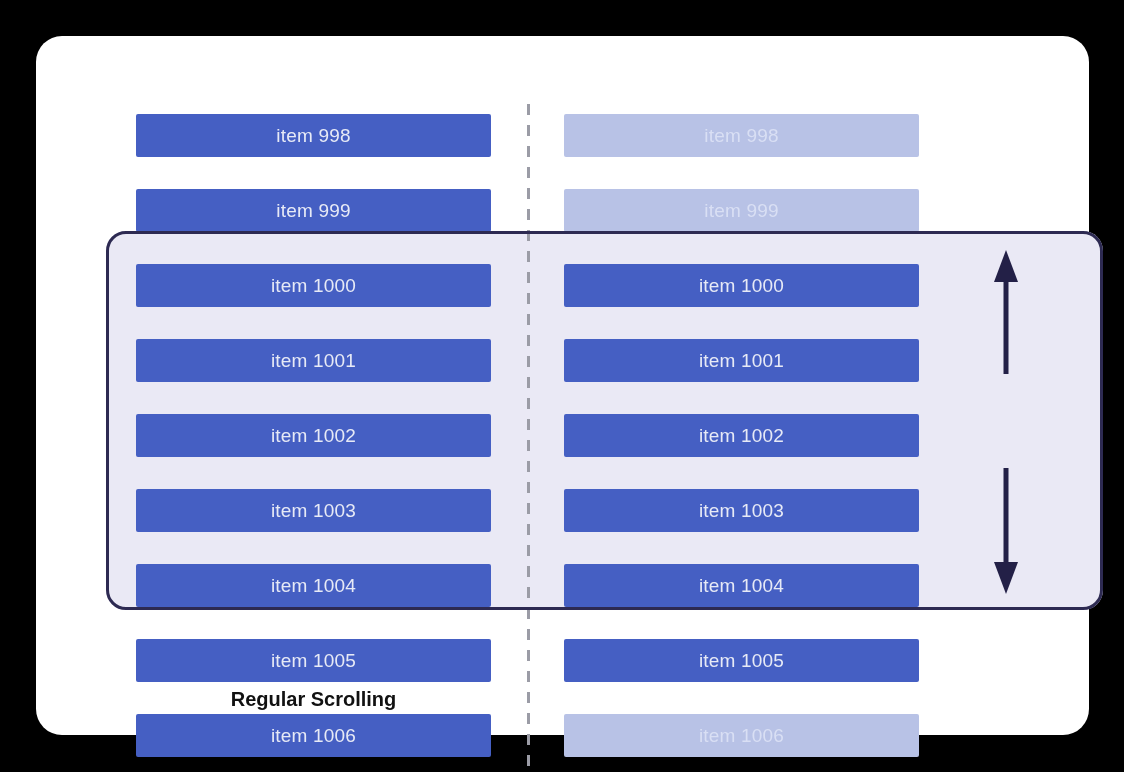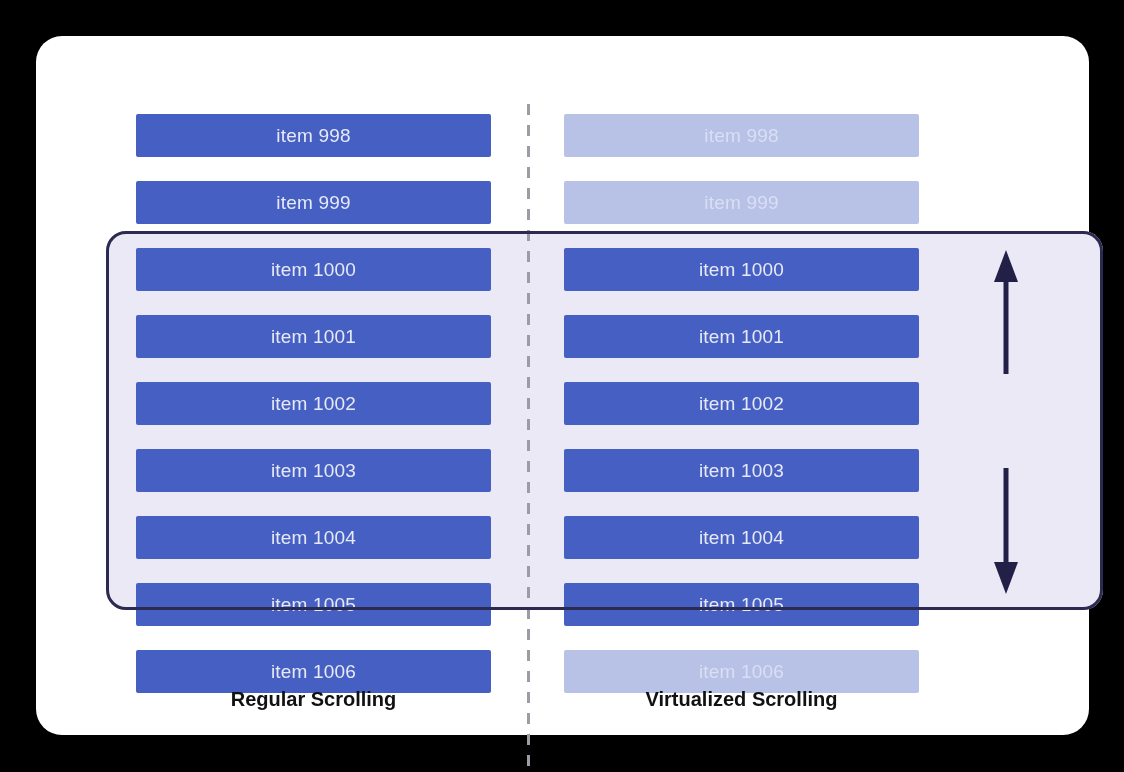--- a/index.html
+++ b/index.html
@@ -65,21 +65,21 @@
   .column {
     position: absolute;
     top: 78px;
     width: 355px;
     z-index: 3;
   }
   .column-left  { left: 100px; }
   .column-right { left: 528px; }
   .bar {
     height: 43px;
-    margin-bottom: 24px;
+    margin-bottom: 32px;
     background: var(--bar, #455fc3);
     color: var(--bar-text, #e7eaf6);
     border-radius: 2px;
     display: flex;
     align-items: center;
     justify-content: center;
     font-size: 19px;
     letter-spacing: 0.2px;
   }
   .bar.muted {
@@ -162,16 +162,15 @@
       </g>
       <g>
         <line x1="26" y1="222" x2="26" y2="322" stroke="var(--arrow, #232047)" stroke-width="5"></line>
         <polygon points="26,348 14,316 38,316" fill="var(--arrow, #232047)"></polygon>
       </g>
     </svg>
 
 
     <div class="col-label left">Regular Scrolling</div>
 
-    <div class="col-label right">Virtualized Scrolling</div>
 
   </div>
 </div>
 
 </body></html>

